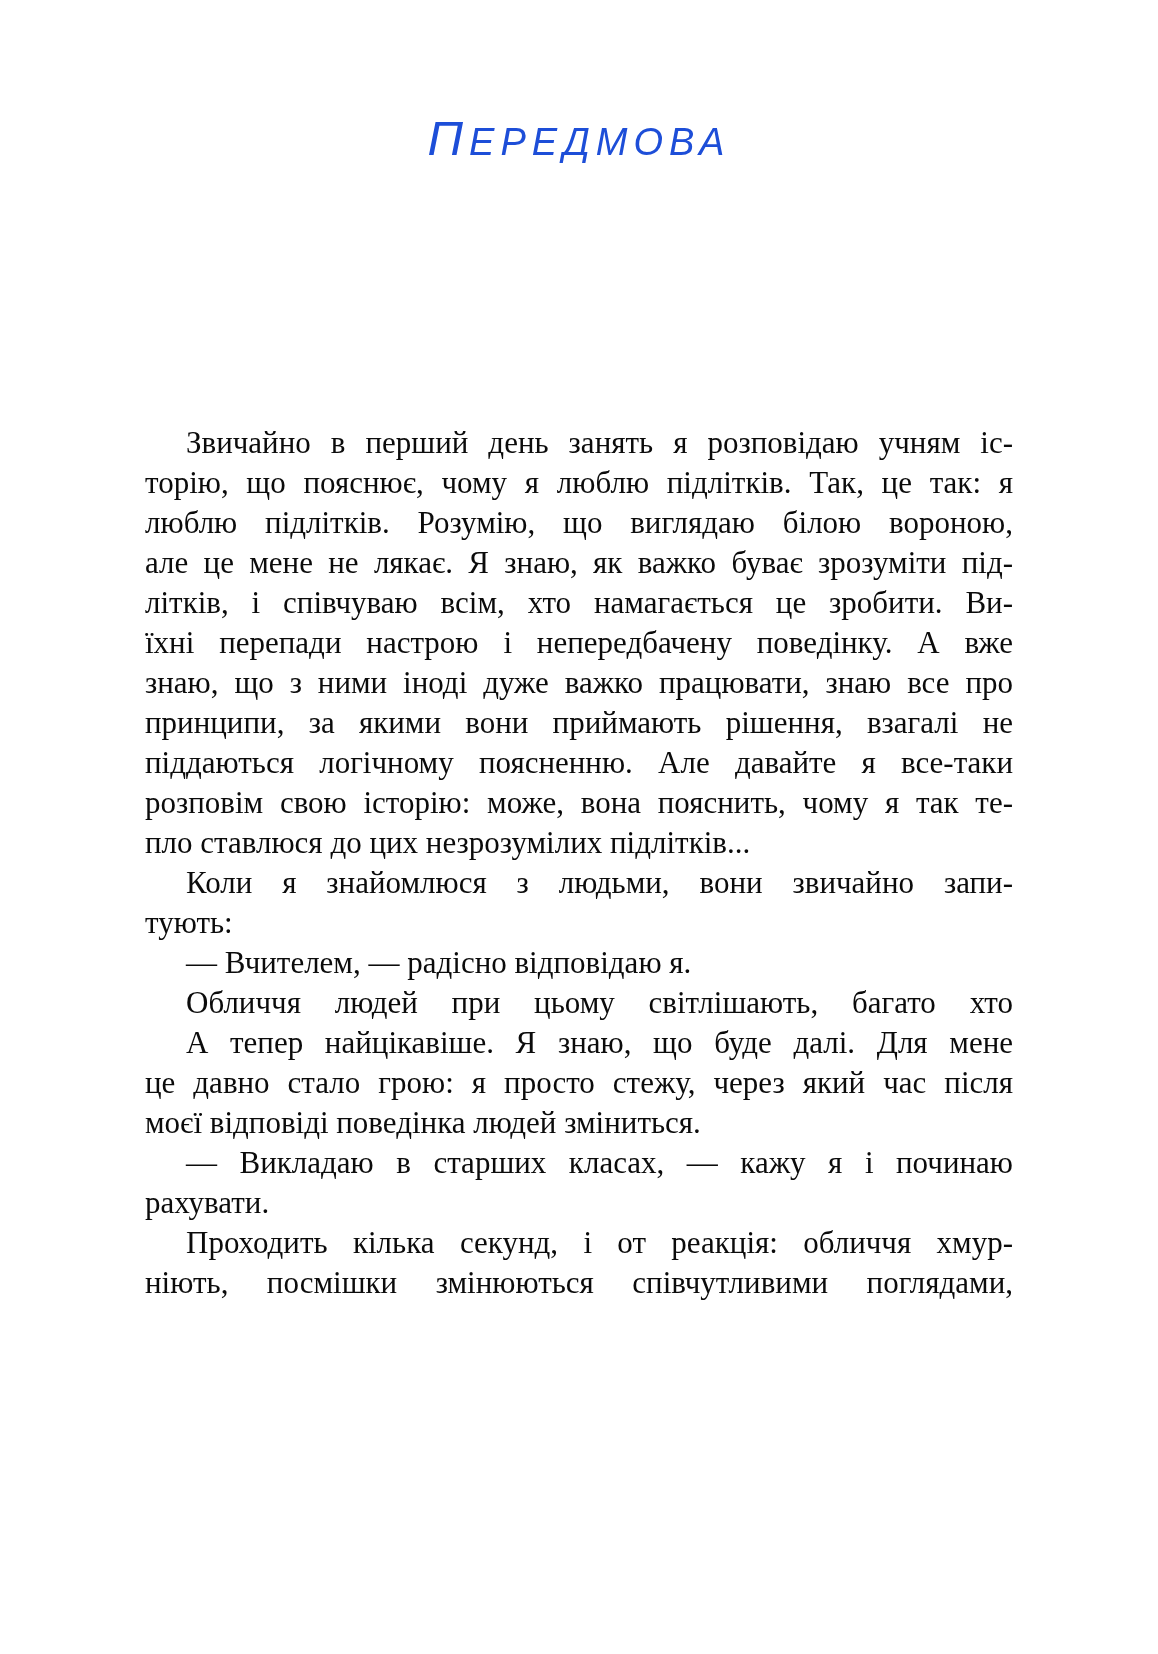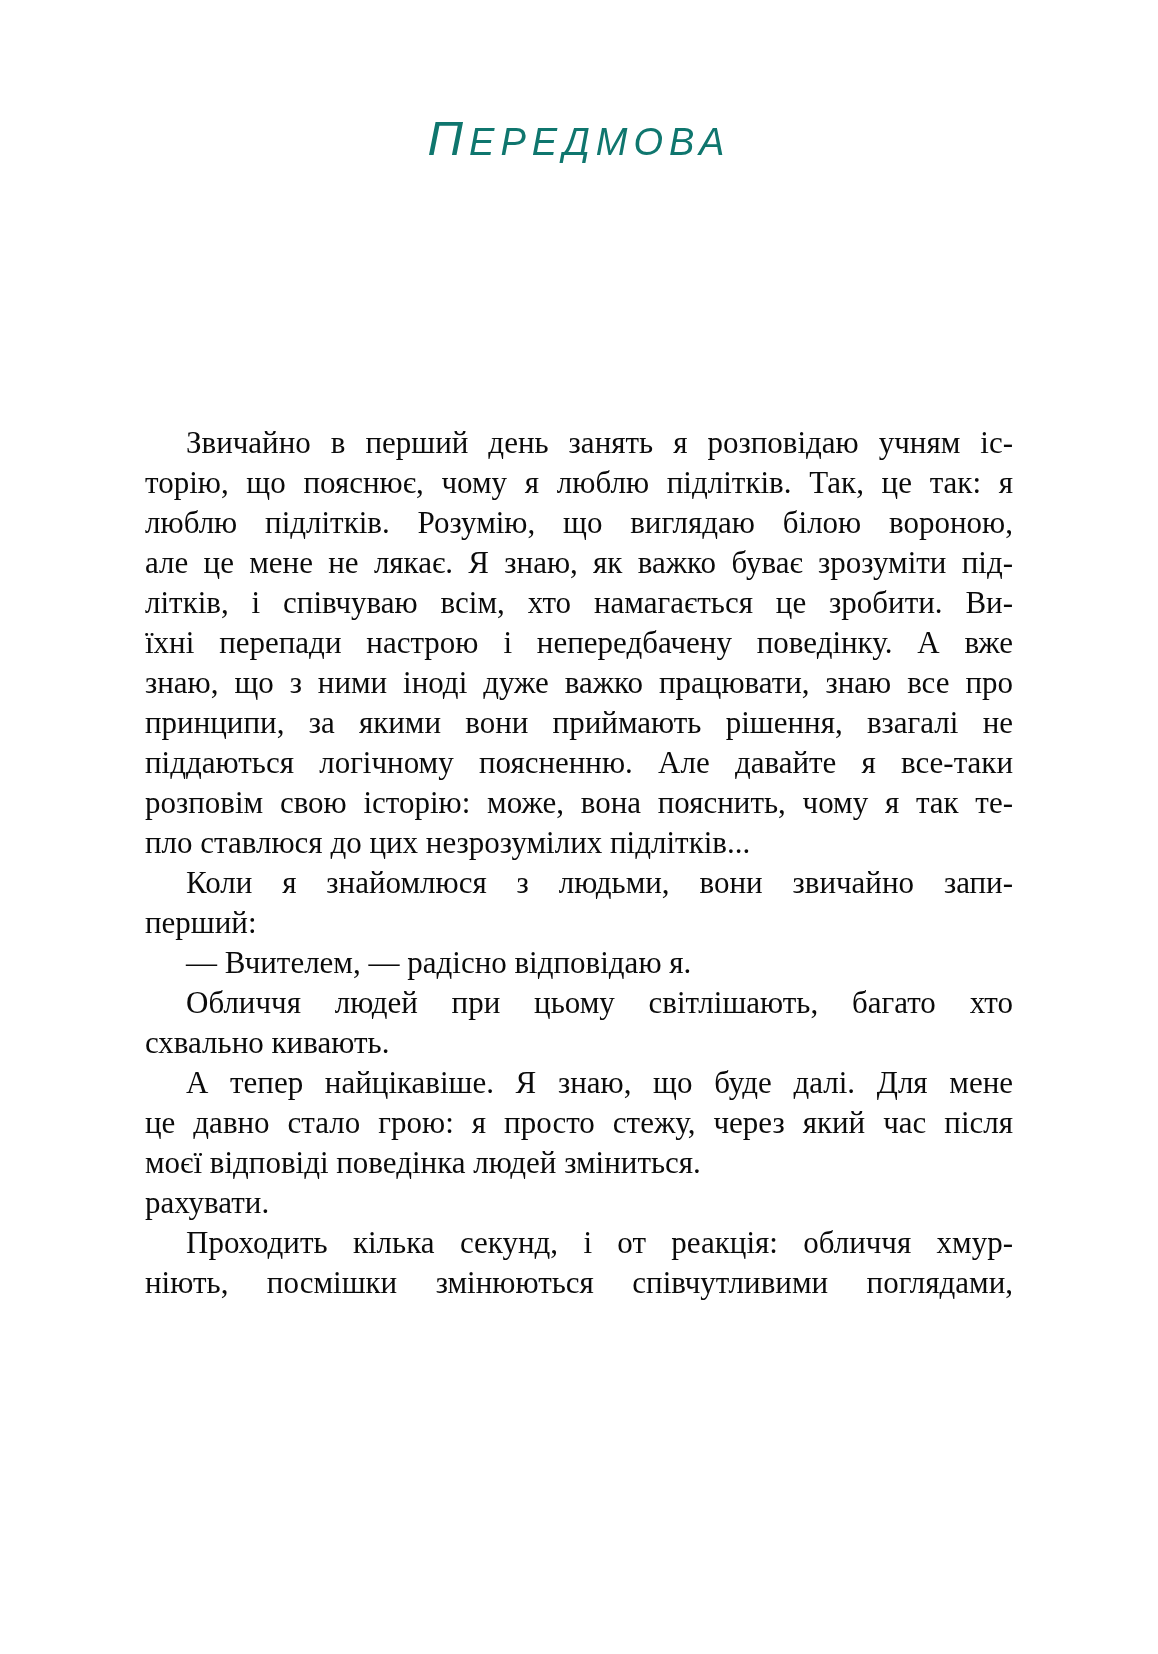--- a/index.html
+++ b/index.html
@@ -19,21 +19,21 @@
     left: 145px;
     width: 868px;
     margin: 0;
     text-align: center;
     font-family: "Liberation Sans", sans-serif;
     font-style: italic;
     font-weight: normal;
     font-size: 38px;
     line-height: 52px;
     letter-spacing: 6px;
-    color: #0f766e;
+    color: #1d4ed8;
   }
   .title::first-letter { font-size: 49px; }
   .body-text {
     position: absolute;
     top: 423px;
     left: 145px;
     width: 868px;
     font-size: 31px;
     line-height: 40px;
   }
@@ -61,35 +61,35 @@
         <div class="line just">літків, і співчуваю всім, хто намагається це зробити. Ви-</div>
         <div class="line just">їхні перепади настрою і непередбачену поведінку. А вже</div>
         <div class="line just">знаю, що з ними іноді дуже важко працювати, знаю все про</div>
         <div class="line just">принципи, за якими вони приймають рішення, взагалі не</div>
         <div class="line just">піддаються логічному поясненню. Але давайте я все-таки</div>
         <div class="line just">розповім свою історію: може, вона пояснить, чому я так те-</div>
         <div class="line">пло ставлюся до цих незрозумілих підлітків...</div>
       </div>
       <div class="para">
         <div class="line indent just">Коли я знайомлюся з людьми, вони звичайно запи-</div>
-        <div class="line">перший:</div>
+        <div class="line">тують:</div>
       </div>
       <div class="para">
         <div class="line indent">— Вчителем, — радісно відповідаю я.</div>
       </div>
       <div class="para">
         <div class="line indent just">Обличчя людей при цьому світлішають, багато хто</div>
-        <div class="line">схвально кивають.</div>
       </div>
       <div class="para">
         <div class="line indent just">А тепер найцікавіше. Я знаю, що буде далі. Для мене</div>
         <div class="line just">це давно стало грою: я просто стежу, через який час після</div>
         <div class="line">моєї відповіді поведінка людей зміниться.</div>
       </div>
       <div class="para">
+        <div class="line indent just">— Викладаю в старших класах, — кажу я і починаю</div>
         <div class="line">рахувати.</div>
       </div>
       <div class="para">
         <div class="line indent just">Проходить кілька секунд, і от реакція: обличчя хмур-</div>
         <div class="line just">ніють, посмішки змінюються співчутливими поглядами,</div>
       </div>
     </div>
 </div>
 
 </body></html>

